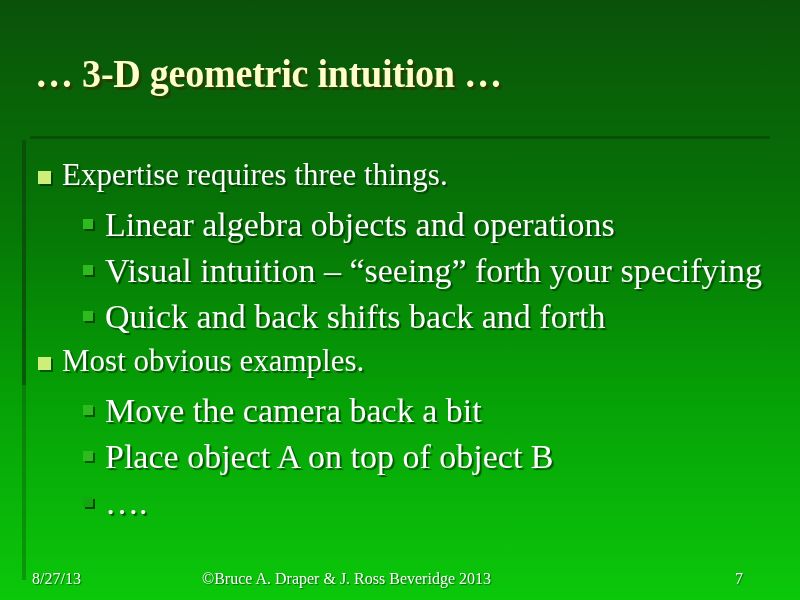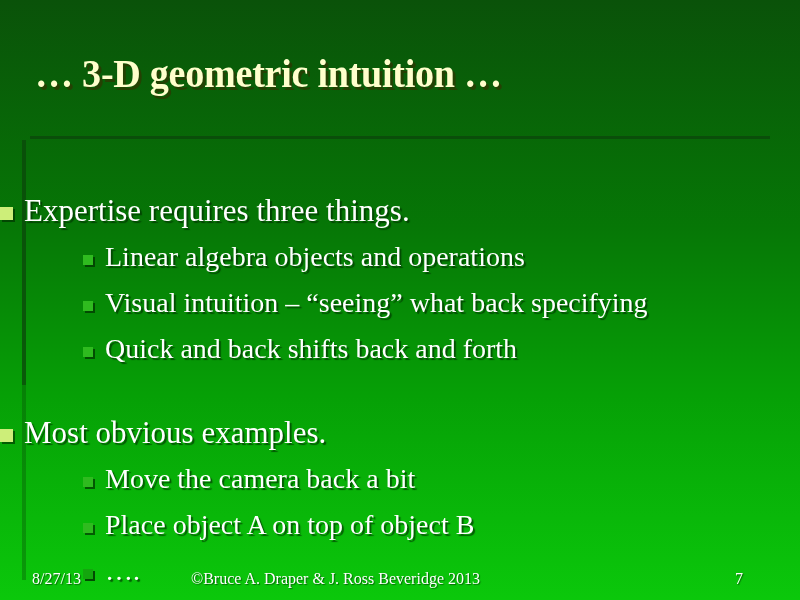--- a/index.html
+++ b/index.html
@@ -77,22 +77,22 @@
     width: 800px;
   }
 
   .row {
     position: relative;
     display: flex;
     align-items: flex-start;
   }
 
   .row.lvl1 {
+    padding-left: 38px;
     height: 48px;
-    margin-top: 36px;
   }
   .row.lvl2 {
     padding-left: 83px;
     height: 46px;
   }
 
   .marker {
     flex: none;
     display: block;
   }
@@ -119,42 +119,42 @@
     color: #ffffff;
     text-shadow: 2px 2px 1px rgba(0, 45, 0, 0.65);
     white-space: nowrap;
   }
   .row.lvl1 .row-text {
     font-size: 31px;
     margin-left: 11px;
     line-height: 1.08;
   }
   .row.lvl2 .row-text {
-    font-size: 28px;
+    font-size: 34px;
     margin-left: 12px;
     line-height: 1.1;
   }
 
   
   .footer {
     position: absolute;
     left: 0;
     top: 568px;
     width: 800px;
     height: 22px;
   }
   .footer span {
     position: absolute;
     color: #ffffff;
     font-size: 16px;
     text-shadow: 1px 1px 1px rgba(0, 45, 0, 0.6);
     white-space: nowrap;
   }
   .footer-date  { left: 32px;  top: 2px; }
-  .footer-copy  { left: 7px; top: 2px; width: 657px; text-align: center; }
+  .footer-copy  { left: 18px; top: 2px; width: 657px; text-align: center; }
   .footer-page  { left: 735px; top: 2px; }
 </style>
 </head>
 <body>
 
 <div class="slide">
 
   <div class="title">… 3-D geometric intuition …</div>
 
   <div class="title-divider"></div>
@@ -169,21 +169,21 @@
       <span class="row-text">Expertise requires three things.</span>
     </div>
 
     <div class="row lvl2">
       <span class="marker"></span>
       <span class="row-text">Linear algebra objects and operations</span>
     </div>
 
     <div class="row lvl2">
       <span class="marker"></span>
-      <span class="row-text">Visual intuition – “seeing” what back specifying</span>
+      <span class="row-text">Visual intuition – “seeing” forth your specifying</span>
     </div>
 
     <div class="row lvl2">
       <span class="marker"></span>
       <span class="row-text">Quick and back shifts back and forth</span>
     </div>
 
     <div class="row lvl1">
       <span class="marker"></span>
       <span class="row-text">Most obvious examples.</span>

